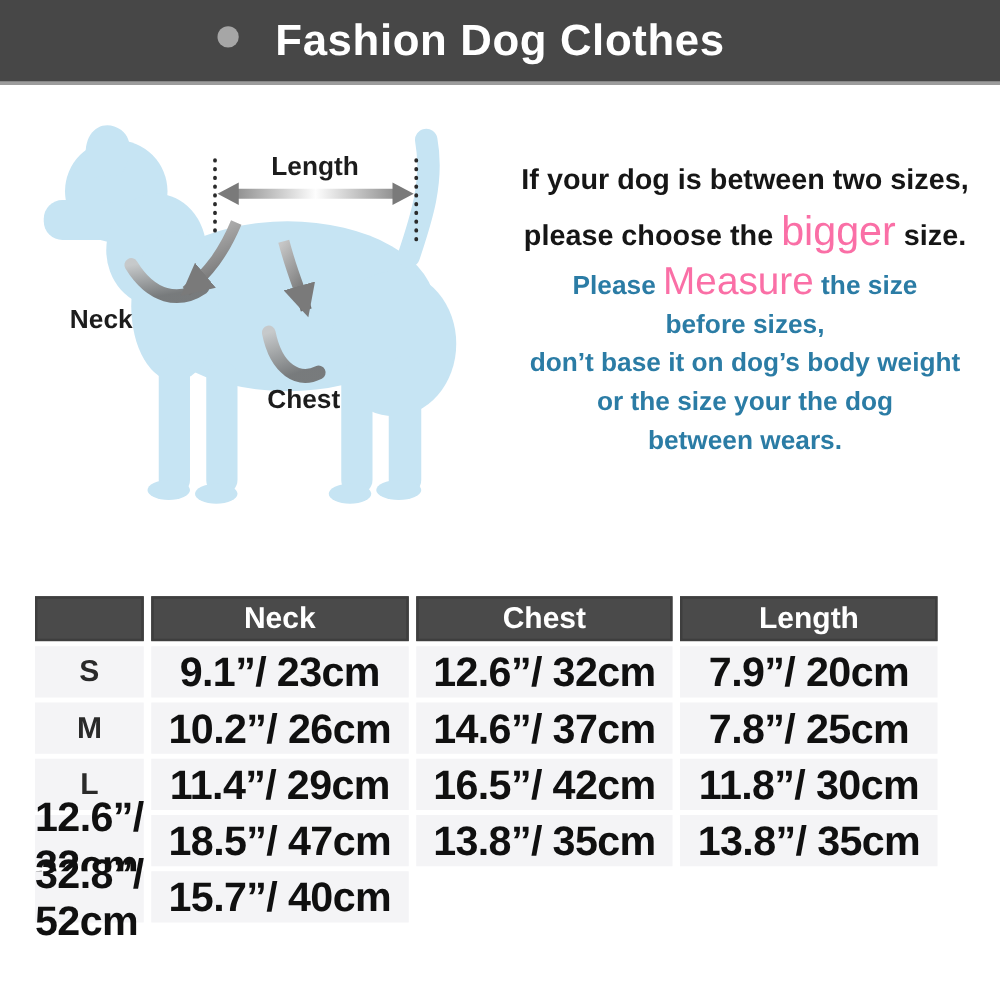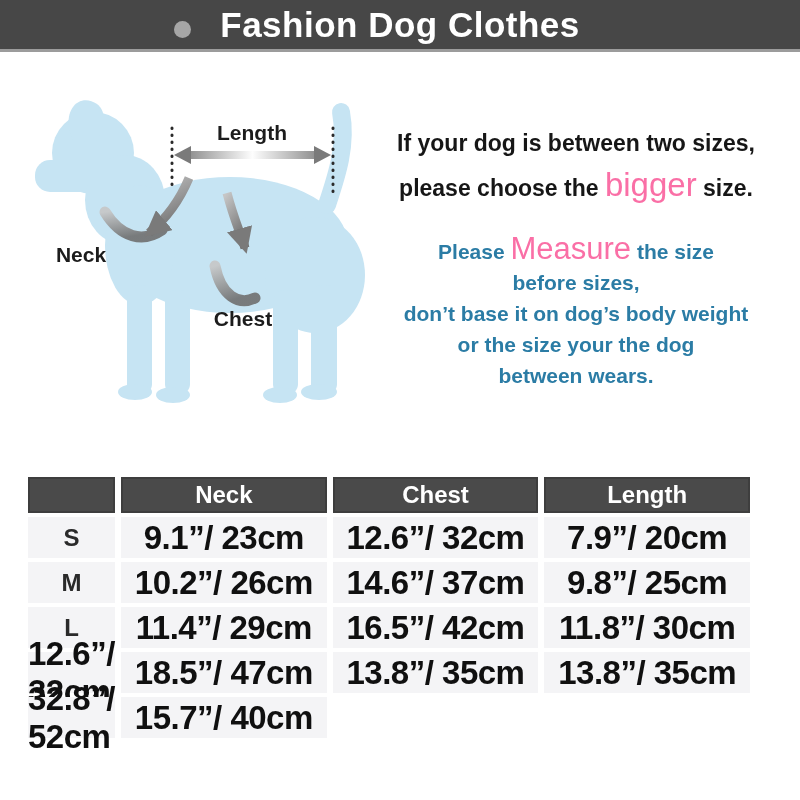--- a/index.html
+++ b/index.html
@@ -10,21 +10,21 @@
     --table-row-bg:#f4f4f6;
     --dog-fill:#c6e4f3;
     --text-black:#161616;
   }
   *{margin:0;padding:0;box-sizing:border-box;}
   body{background:#e9e9e9;font-family:"Liberation Sans",sans-serif;}
   .page{position:relative;width:800px;height:800px;background:#ffffff;overflow:hidden;}
 
   
   .titlebar{
-    position:absolute;left:0;top:0;width:800px;height:52px;
+    position:absolute;left:0;top:0;width:800px;height:68px;
     background:var(--titlebar-bg);
     border-bottom:3px solid #9c9c9c;
     display:flex;align-items:center;justify-content:center;
   }
   .titlebar .dot{
     position:absolute;left:174px;top:21px;width:17px;height:17px;
     border-radius:50%;background:#a6a6a6;
   }
   .titlebar h1{
     color:#ffffff;font-size:35px;font-weight:bold;letter-spacing:.5px;
@@ -34,29 +34,29 @@
   
   .diagram{position:absolute;left:15px;top:90px;width:385px;height:330px;}
   .diagram svg{display:block;width:100%;height:100%;}
   .svg-label{
     font-family:"Liberation Sans",sans-serif;font-weight:bold;
     font-size:21px;fill:#1c1c1c;
   }
 
   
   .notes{
-    position:absolute;left:372px;top:122px;width:408px;
+    position:absolute;left:392px;top:122px;width:408px;
     text-align:center;
   }
   .note-black{
     font-size:23px;font-weight:bold;color:var(--text-black);
     line-height:42px;white-space:nowrap;
   }
   .note-blue{
-    margin-top:24px;font-size:21px;font-weight:bold;color:var(--info-blue);
+    font-size:21px;font-weight:bold;color:var(--info-blue);
     line-height:31px;white-space:nowrap;text-align:center;
   }
   .hl-pink{color:var(--accent-pink);font-size:33px;font-weight:normal;}
   .hl-pink.measure{font-size:31px;}
 
   
   .size-table{
     position:absolute;left:28px;top:477px;width:722px;
     display:grid;
     grid-template-columns:87px 1fr 1fr 1fr;
@@ -166,21 +166,21 @@
     <div class="th">Length</div>
 
     <div class="td size">S</div>
     <div class="td">9.1”/ 23cm</div>
     <div class="td">12.6”/ 32cm</div>
     <div class="td">7.9”/ 20cm</div>
 
     <div class="td size">M</div>
     <div class="td">10.2”/ 26cm</div>
     <div class="td">14.6”/ 37cm</div>
-    <div class="td">9.8”/ 25cm</div>
+    <div class="td">7.8”/ 25cm</div>
 
     <div class="td size">L</div>
     <div class="td">11.4”/ 29cm</div>
     <div class="td">16.5”/ 42cm</div>
     <div class="td">11.8”/ 30cm</div>
 
     <div class="td">12.6”/ 32cm</div>
     <div class="td">18.5”/ 47cm</div>
     <div class="td">13.8”/ 35cm</div>
 

